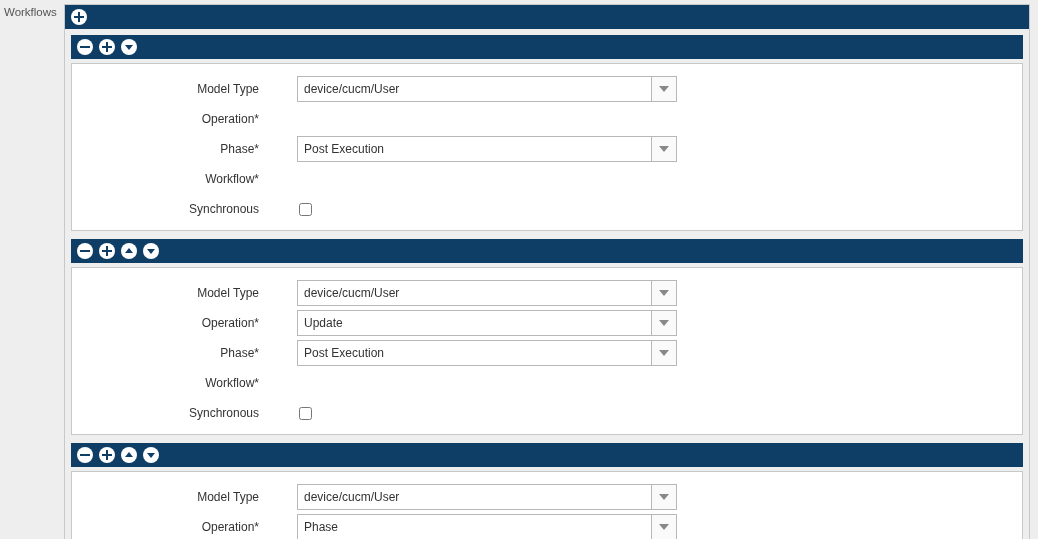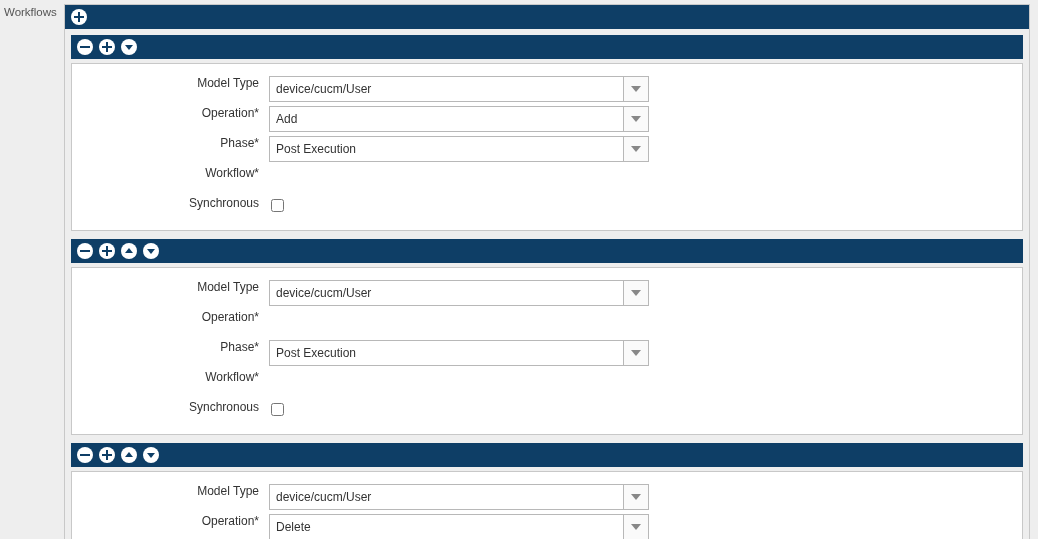--- a/index.html
+++ b/index.html
@@ -57,22 +57,24 @@
   }
   .icon-btn svg { display: block; }
   .section-body {
     margin: 4px 6px 8px 6px;
     border: 1px solid #c8c8c8;
     background: #ffffff;
     padding: 8px 12px 4px 12px;
   }
   .form-row {
     display: flex;
+    align-items: center;
     margin: 4px 0;
     min-height: 26px;
+    gap: 28px;
   }
   .form-label {
     width: 185px;
     flex: 0 0 185px;
     text-align: right;
     padding-right: 10px;
     font-size: 12px;
     color: #333;
   }
   .form-field {
@@ -155,30 +157,20 @@
                   <svg width="10" height="6" viewBox="0 0 10 6">
                     <path d="M0 0l5 6 5-6z" fill="#888"></path>
                   </svg>
                 </span>
               </div>
     </div>
   </div>
 
   <div class="form-row">
     <div class="form-label">Operation*</div>
-    <div class="form-field">
-      <div class="dropdown-input">Add</div>
-      <div class="dropdown-btn">
-                <span>
-                  <svg width="10" height="6" viewBox="0 0 10 6">
-                    <path d="M0 0l5 6 5-6z" fill="#888"></path>
-                  </svg>
-                </span>
-              </div>
-    </div>
   </div>
 
   <div class="form-row">
     <div class="form-label">Phase*</div>
     <div class="form-field">
       <div class="dropdown-input">Post Execution</div>
       <div class="dropdown-btn">
                 <span>
                   <svg width="10" height="6" viewBox="0 0 10 6">
                     <path d="M0 0l5 6 5-6z" fill="#888"></path>
@@ -232,20 +224,30 @@
                   <svg width="10" height="6" viewBox="0 0 10 6">
                     <path d="M0 0l5 6 5-6z" fill="#888"></path>
                   </svg>
                 </span>
               </div>
     </div>
   </div>
 
   <div class="form-row">
     <div class="form-label">Operation*</div>
+    <div class="form-field">
+      <div class="dropdown-input">Update</div>
+      <div class="dropdown-btn">
+                <span>
+                  <svg width="10" height="6" viewBox="0 0 10 6">
+                    <path d="M0 0l5 6 5-6z" fill="#888"></path>
+                  </svg>
+                </span>
+              </div>
+    </div>
   </div>
 
   <div class="form-row">
     <div class="form-label">Phase*</div>
     <div class="form-field">
       <div class="dropdown-input">Post Execution</div>
       <div class="dropdown-btn">
                 <span>
                   <svg width="10" height="6" viewBox="0 0 10 6">
                     <path d="M0 0l5 6 5-6z" fill="#888"></path>
@@ -300,21 +302,21 @@
                     <path d="M0 0l5 6 5-6z" fill="#888"></path>
                   </svg>
                 </span>
               </div>
     </div>
   </div>
 
   <div class="form-row">
     <div class="form-label">Operation*</div>
     <div class="form-field">
-      <div class="dropdown-input">Delete</div>
+      <div class="dropdown-input">Phase</div>
       <div class="dropdown-btn">
                 <span>
                   <svg width="10" height="6" viewBox="0 0 10 6">
                     <path d="M0 0l5 6 5-6z" fill="#888"></path>
                   </svg>
                 </span>
               </div>
     </div>
   </div>
 

